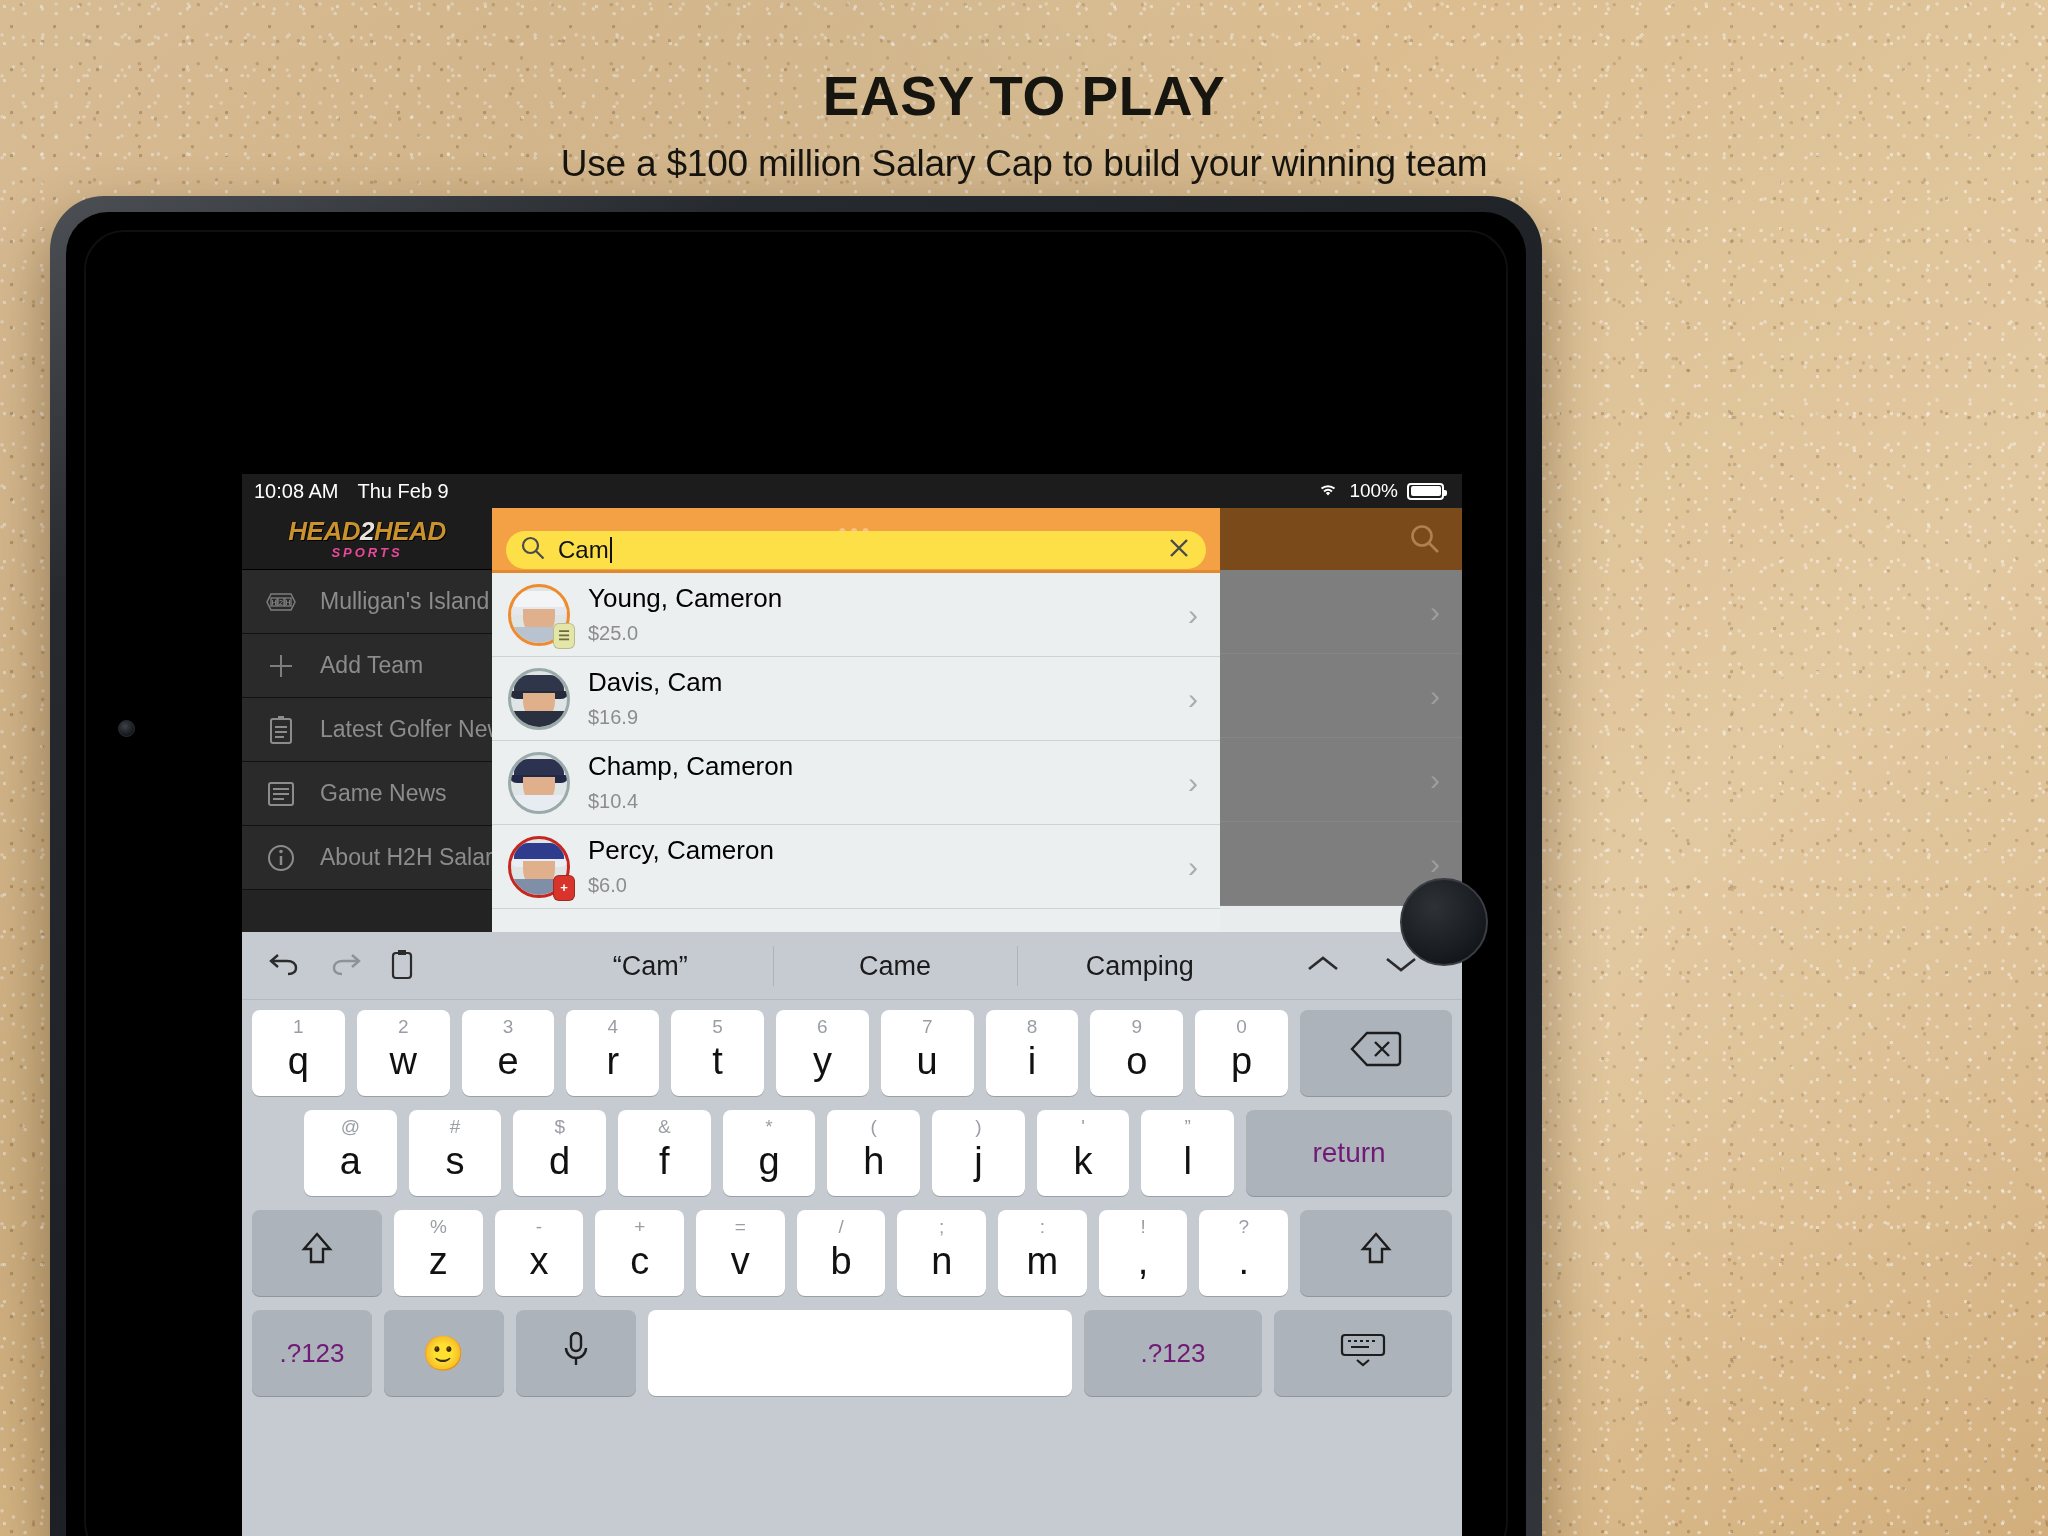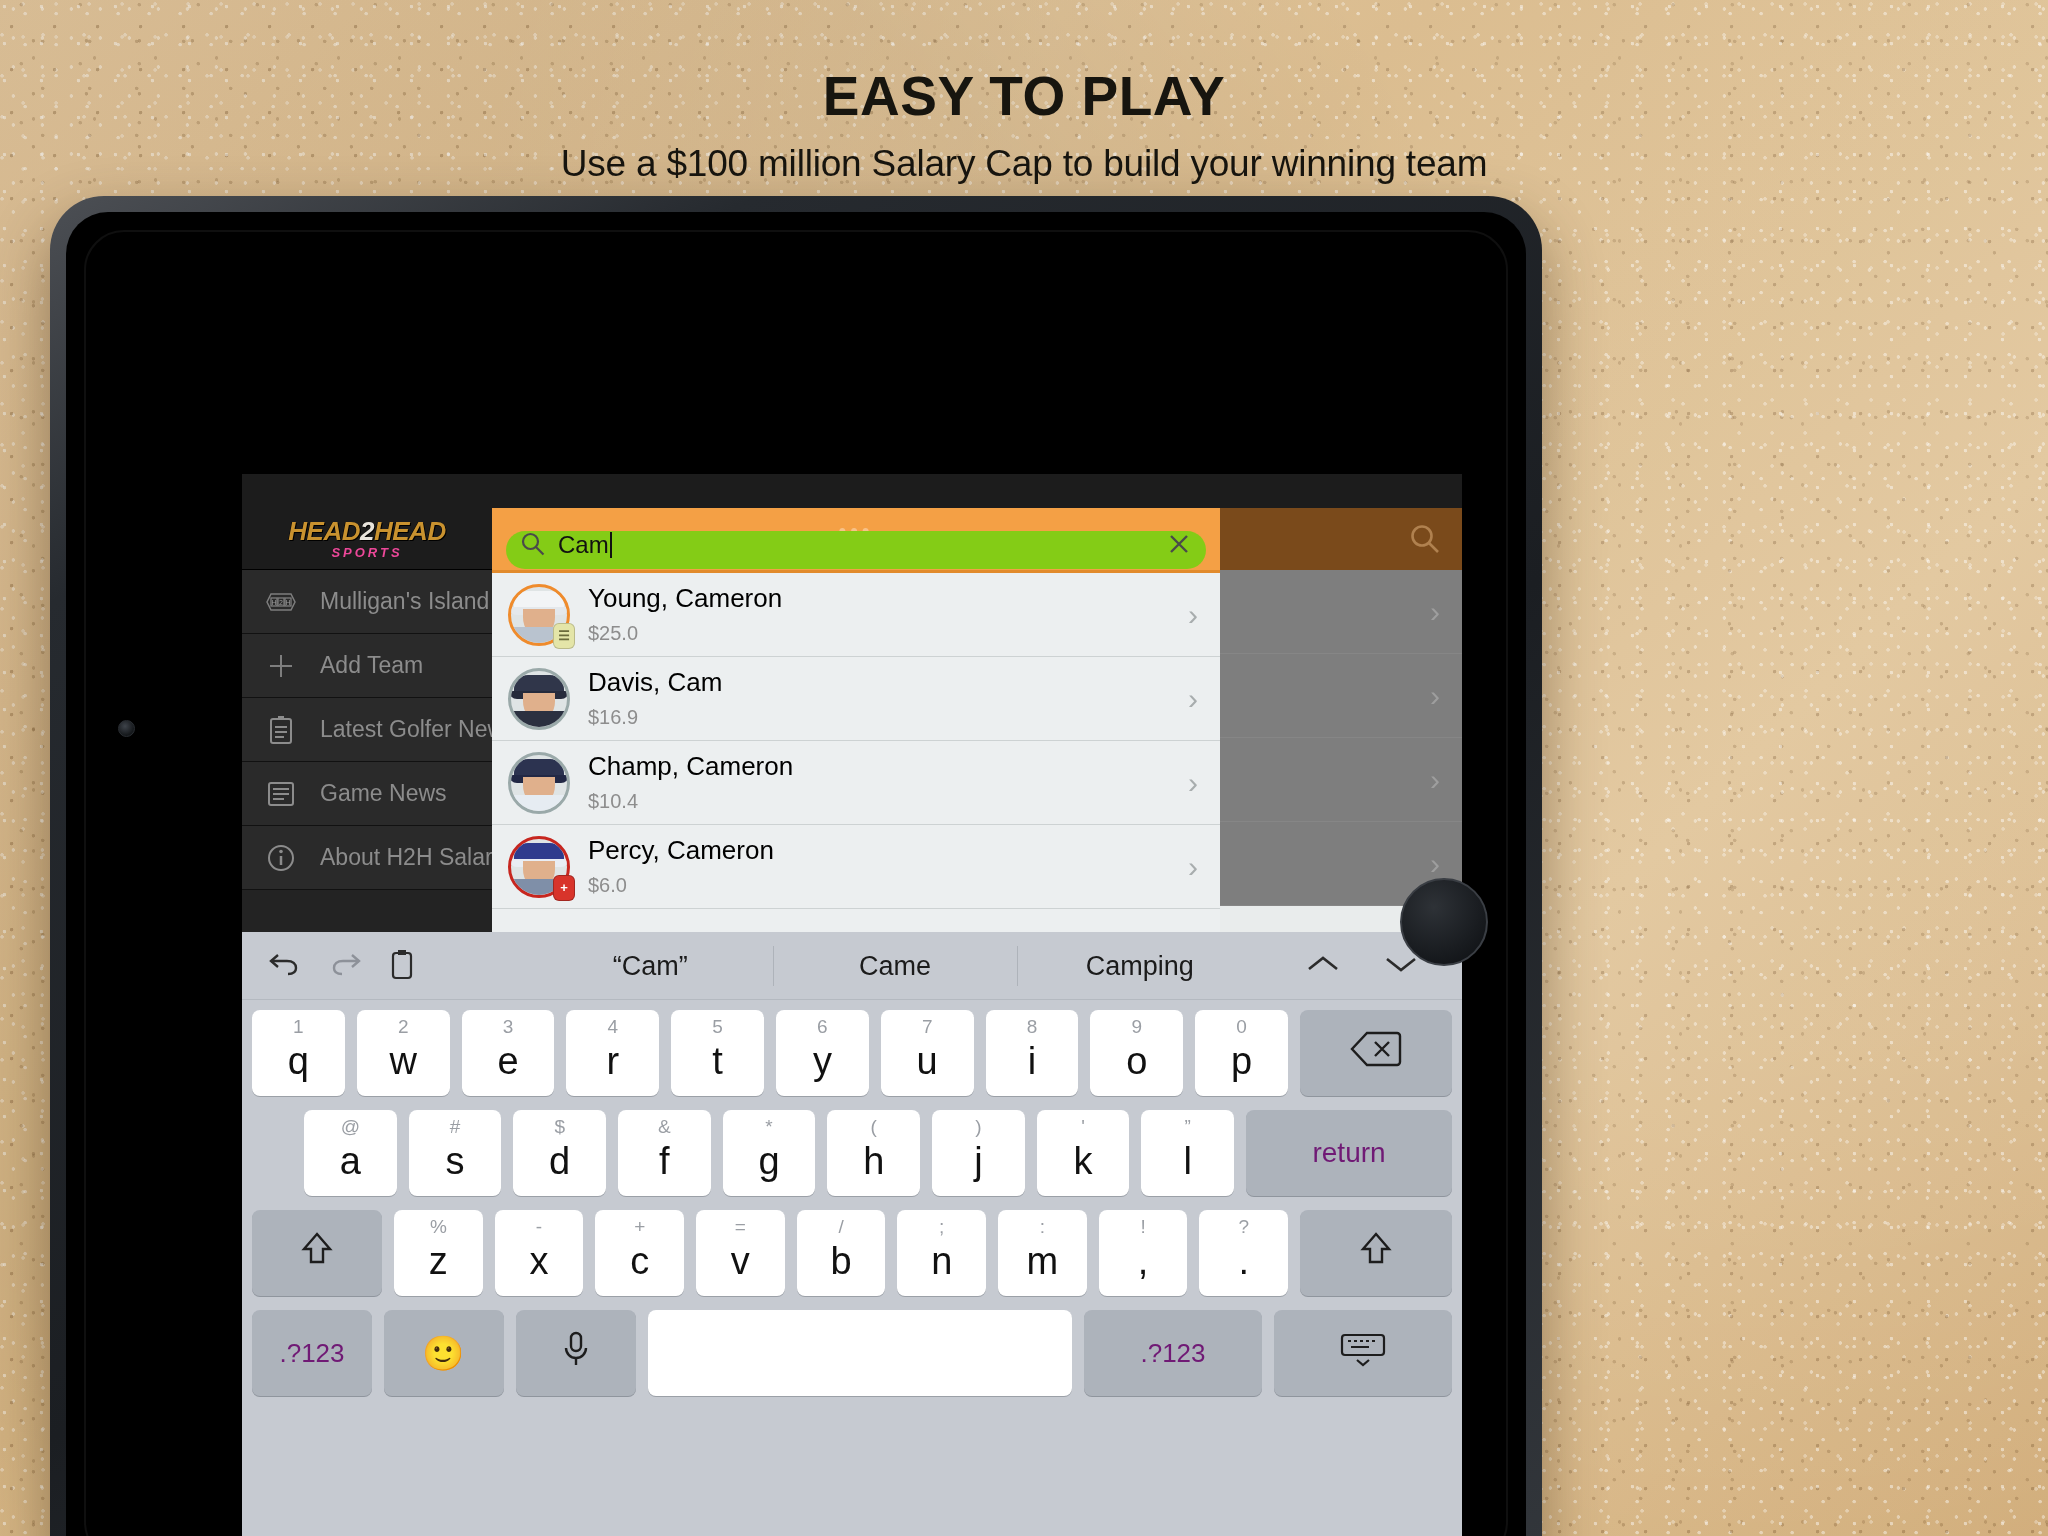--- a/index.html
+++ b/index.html
@@ -175,22 +175,22 @@
     position: absolute; left: 250px; top: 34px; width: 728px; height: 424px;
     background: #eceff0; overflow: hidden;
   }
   #overlay-head {
     height: 62px; background: #f4a045; position: relative;
     display: flex; align-items: center; justify-content: center;
   }
   #grabber { position:absolute; top: 12px; left: 0; right: 0; text-align:center; color: #f8c187; font-size: 22px; letter-spacing: 4px; line-height: 1; }
   #search-field {
     position: absolute; left: 14px; right: 14px; top: 23px; height: 38px;
-    background: #84cc16; border-radius: 19px;
-    display: flex; gap: 12px; padding: 0 14px;
+    background: #fde047; border-radius: 19px;
+    display: flex; align-items: center; gap: 12px; padding: 0 14px;
   }
   #search-mag { color: #4a4a4a; flex: none; }
   #search-value { font-size: 24px; color: #111; position: relative; }
   #caret {
     display:inline-block; width: 2px; height: 26px; background: #111;
     vertical-align: -5px; margin-left: 1px;
   }
   #search-clear { position: absolute; right: 14px; color: #4a4a4a; }
   #overlay-divider { height: 3px; background: #e18a2c; }
 
@@ -284,20 +284,39 @@
 
 <div class="promo promo-title">EASY TO PLAY</div>
 <div class="promo promo-sub">Use a $100 million Salary Cap to build your winning team</div>
 
 <div id="device">
   <div id="device-inner">
     <div id="bezel-hl"></div>
 
     <div id="screen">
 
+      <div id="statusbar">
+        <div id="status-left">
+          <span>10:08 AM</span>
+          <span>Thu Feb 9</span>
+        </div>
+        <div id="status-right">
+          <span>
+            <svg width="24" height="18" viewBox="0 0 24 18">
+                <path d="M12 15.5l2.2-2.6a3.4 3.4 0 0 0-4.4 0L12 15.5z" fill="#fff"></path>
+                <path d="M5.5 8.6a10 10 0 0 1 13 0" stroke="#fff" stroke-width="2" fill="none"></path>
+                <path d="M8 11.4a6.3 6.3 0 0 1 8 0" stroke="#fff" stroke-width="2" fill="none"></path>
+              </svg>
+          </span>
+          <span>100%</span>
+          <span class="batt-shell">
+              <span class="batt-fill"></span>
+            </span>
+        </div>
+      </div>
 
       <div id="sidebar">
         <div id="sidebar-logo">
           <div class="logo-wrap">
             <div class="logo-main"><span>HEAD</span><span class="two">2</span><span>HEAD</span></div>
             <div class="logo-sub">SPORTS</div>
           </div>
         </div>
 
         <div class="side-item">

